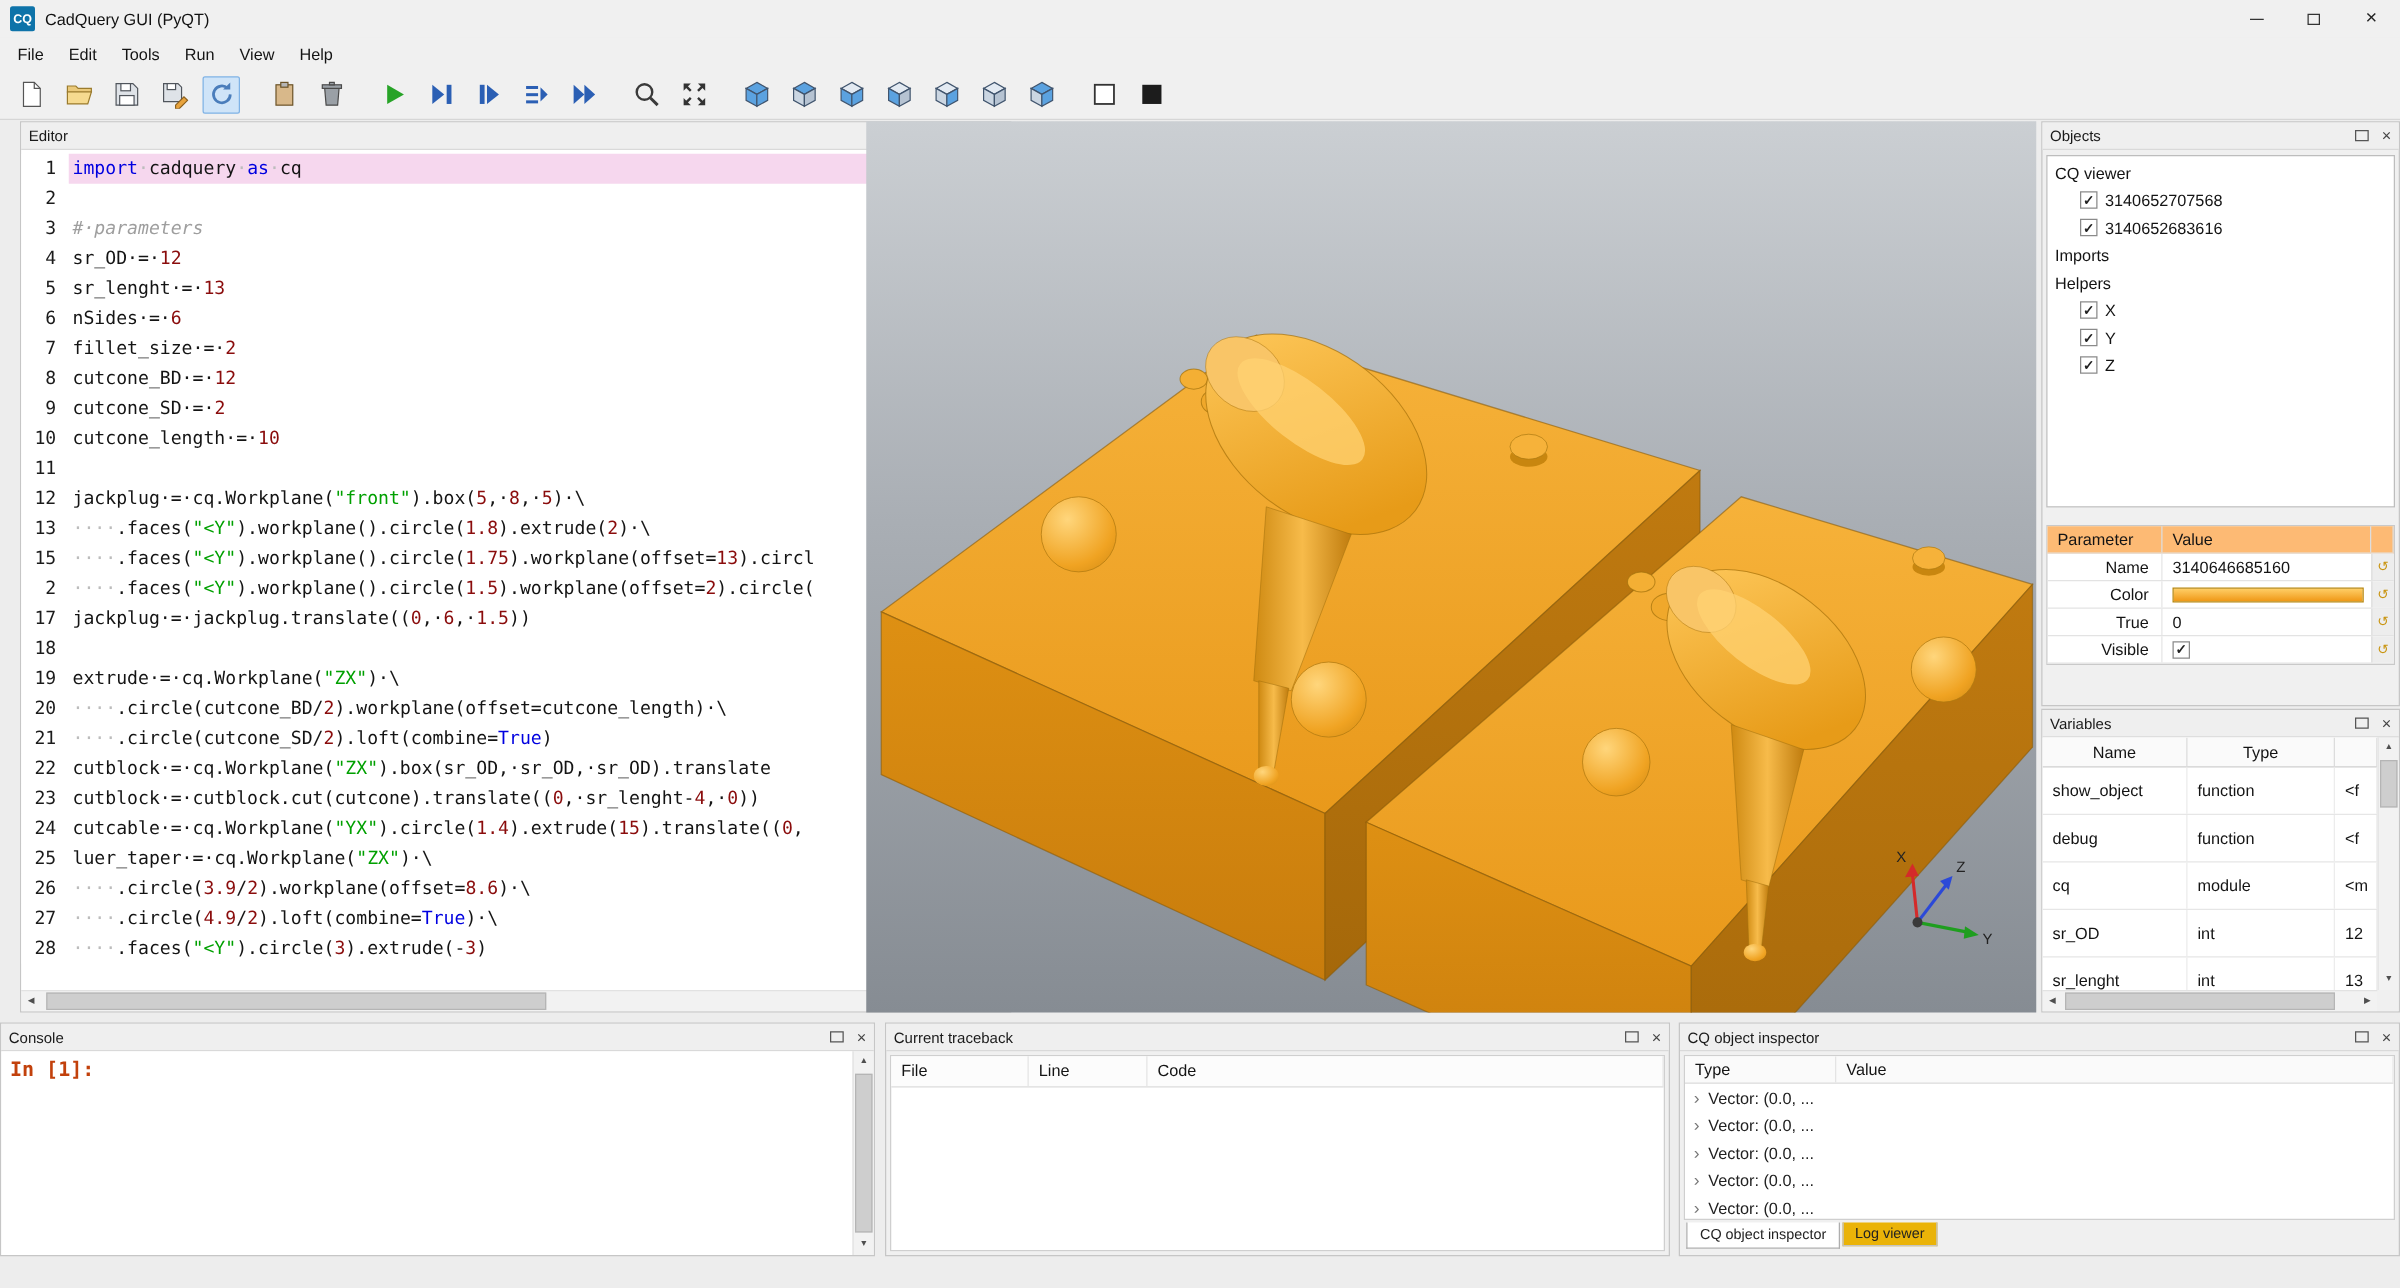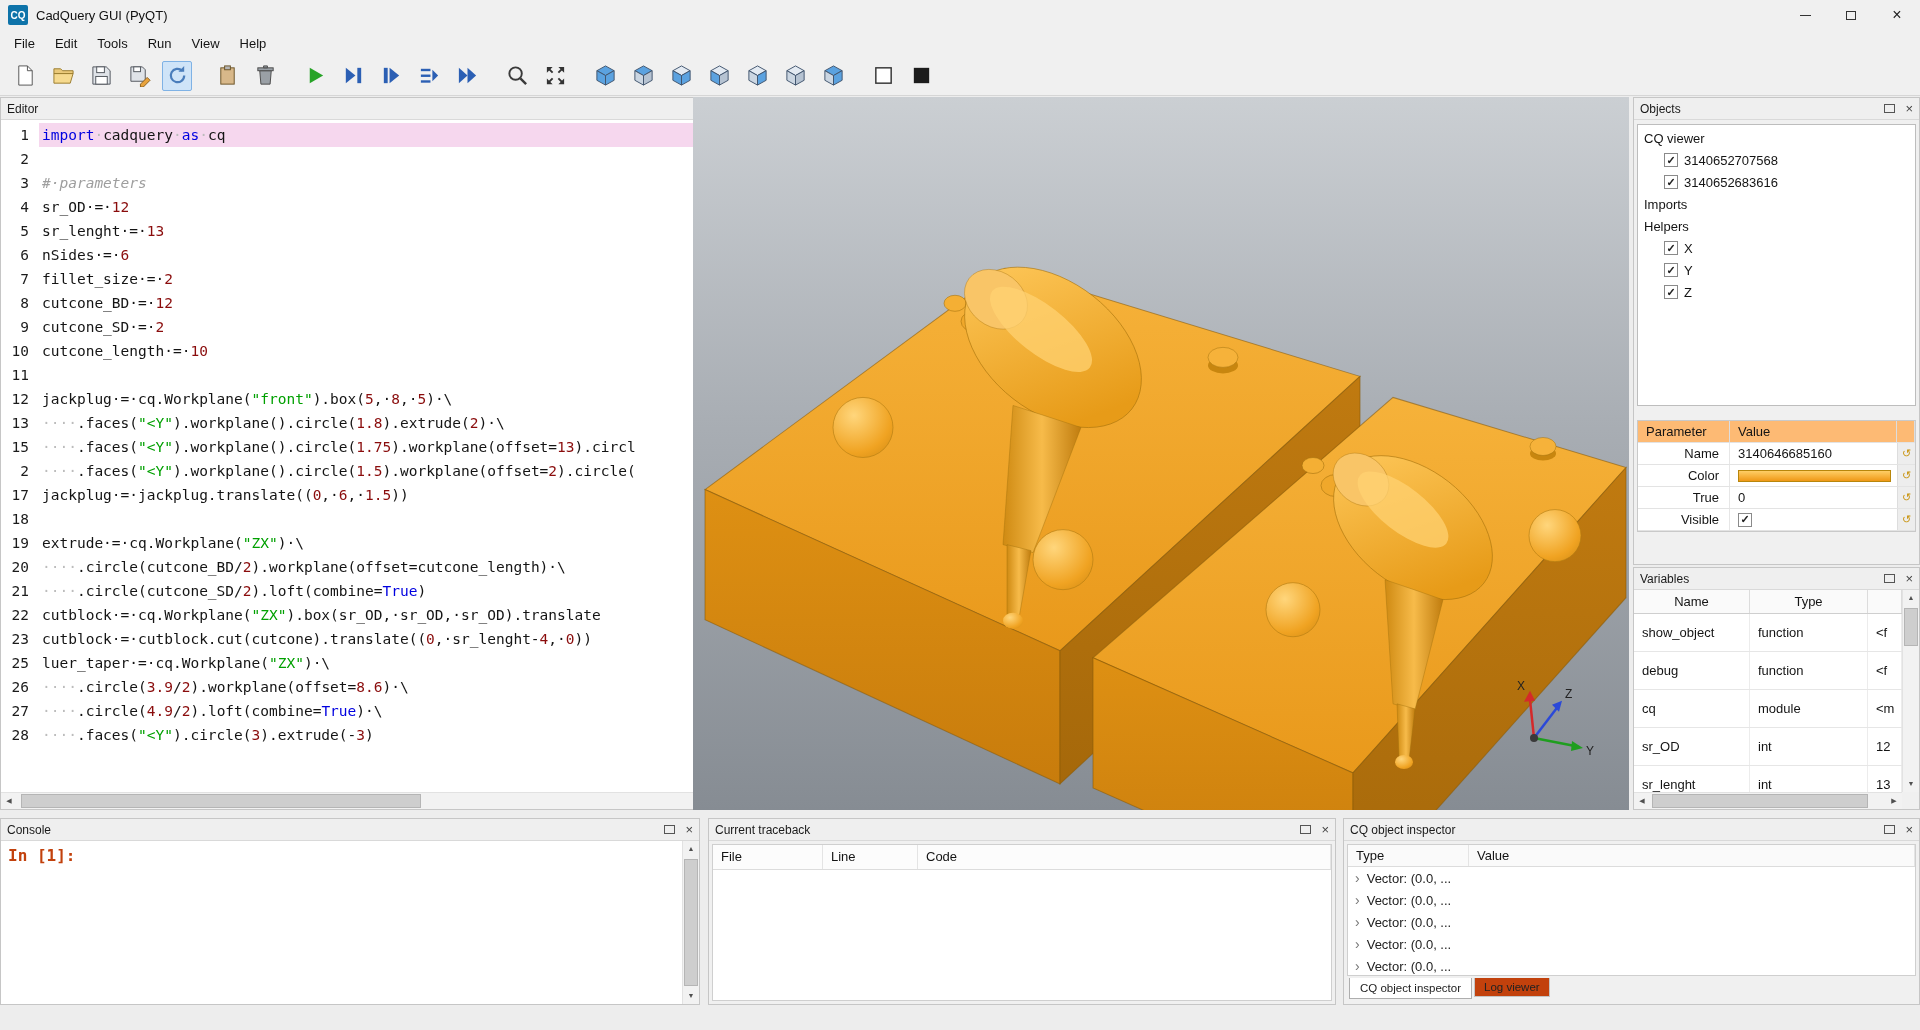--- a/index.html
+++ b/index.html
@@ -35,21 +35,21 @@
   .sbv{position:absolute;width:17px;background:#f2f2f2;border-left:1px solid #e2e2e2}
   .sbh{position:absolute;height:17px;background:#f2f2f2;border-top:1px solid #e2e2e2}
   .sbv .arr,.sbh .arr{position:absolute;width:16px;height:16px;line-height:16px;text-align:center;font-size:7px;color:#4f4f4f}
   .sbv .arr.up{top:0;left:0}.sbv .arr.down{bottom:0;left:0}
   .sbh .arr.left{left:0;top:0}.sbh .arr.right{right:0;top:0}
   .sbv .thumb{position:absolute;left:1px;right:1px;background:#cecece;border:1px solid #b5b5b5}
   .sbh .thumb{position:absolute;top:1px;bottom:1px;background:#cecece;border:1px solid #b5b5b5}
   .corner{position:absolute;width:17px;height:17px;right:0;bottom:0;background:#f0f0f0}
 
   
-  #editor-panel{left:0;top:97px;width:793px;height:713px}
+  #editor-panel{left:16px;top:97px;width:793px;height:713px}
   .editor-body{position:absolute;top:22px;left:0;right:17px;bottom:17px;background:#fff;overflow:hidden;padding-top:3px}
   .code-line{display:flex;height:24px;line-height:24px;font-family:"DejaVu Sans Mono",monospace;font-size:14.5px;white-space:pre}
   .code-line .ln{flex:none;width:38px;text-align:right;padding-right:10px;color:#1b1b1b;background:#fff}
   .code-line .cd{flex:1;padding-left:3px}
   .code-line.current .cd{background:#f6d7ee}
   .tok-k{color:#0000e0}.tok-s{color:#00a000}.tok-n{color:#8a0c0c}
   .tok-c{color:#9e9e9e;font-style:italic}.tok-w{color:#bcbcbc}.tok-t{color:#141414}
 
   
   #viewport{position:absolute;left:693px;top:97px;width:936px;height:713px;background:linear-gradient(180deg,#cbcfd3 0%,#a9aeb4 45%,#868c93 100%)}
@@ -88,21 +88,21 @@
   .tbk-hrow{display:grid;grid-template-columns:110px 95px 1fr;height:25px;background:#fcfcfc;border-bottom:1px solid #dcdcdc}
   .tbk-hrow div{padding-left:8px;line-height:24px;border-right:1px solid #e4e4e4;font-size:13px}
 
   #inspector-panel{left:1343px;top:818px;width:577px;height:187px}
   .insp-box{position:absolute;top:25px;left:3px;right:3px;bottom:28px;background:#fff;border:1px solid #cfcfcf;overflow:hidden}
   .insp-hrow{display:grid;grid-template-columns:121px 1fr;height:22px;background:#fafafa;border-bottom:1px solid #dcdcdc}
   .insp-hrow div{padding-left:8px;line-height:21px;border-right:1px solid #e4e4e4;font-size:13px}
   .insp-row{height:22px;display:flex;align-items:center;font-size:13px;color:#222;white-space:nowrap;overflow:hidden}
   .chev{color:#777;margin:0 7px 0 7px;font-size:14px;flex:none}
   .insp-tabs{position:absolute;left:5px;bottom:3px;height:23px;display:flex;align-items:flex-start;gap:2px}
-  .tab{font-size:11.5px;padding:3px 9px;border:1px solid #c4c4c4;border-top:none;background:#c2410c;color:#222}
+  .tab{font-size:11.5px;padding:3px 9px;border:1px solid #c4c4c4;border-top:none;background:#eab308;color:#222}
   .tab.active{background:#fff;border-color:#aeaeae;padding:4px 10px}
 </style>
 </head>
 <body>
 
 <div class="titlebar">
   <div class="app-icon">CQ</div>
   <div class="title-text">CadQuery GUI (PyQT)</div>
   <div class="win-btns">
     <div class="win-btn">
@@ -303,20 +303,21 @@
       <div class="code-line"><span class="ln">13</span><span class="cd"><span class="tok-w">····</span><span class="tok-t">.faces(</span><span class="tok-s">"&lt;Y"</span><span class="tok-t">).workplane().circle(</span><span class="tok-n">1.8</span><span class="tok-t">).extrude(</span><span class="tok-n">2</span><span class="tok-t">)·\</span></span></div>
       <div class="code-line"><span class="ln">15</span><span class="cd"><span class="tok-w">····</span><span class="tok-t">.faces(</span><span class="tok-s">"&lt;Y"</span><span class="tok-t">).workplane().circle(</span><span class="tok-n">1.75</span><span class="tok-t">).workplane(offset=</span><span class="tok-n">13</span><span class="tok-t">).circl</span></span></div>
       <div class="code-line"><span class="ln">2</span><span class="cd"><span class="tok-w">····</span><span class="tok-t">.faces(</span><span class="tok-s">"&lt;Y"</span><span class="tok-t">).workplane().circle(</span><span class="tok-n">1.5</span><span class="tok-t">).workplane(offset=</span><span class="tok-n">2</span><span class="tok-t">).circle(</span></span></div>
       <div class="code-line"><span class="ln">17</span><span class="cd"><span class="tok-t">jackplug·=·jackplug.translate((</span><span class="tok-n">0</span><span class="tok-t">,·</span><span class="tok-n">6</span><span class="tok-t">,·</span><span class="tok-n">1.5</span><span class="tok-t">))</span></span></div>
       <div class="code-line"><span class="ln">18</span><span class="cd"></span></div>
       <div class="code-line"><span class="ln">19</span><span class="cd"><span class="tok-t">extrude·=·cq.Workplane(</span><span class="tok-s">"ZX"</span><span class="tok-t">)·\</span></span></div>
       <div class="code-line"><span class="ln">20</span><span class="cd"><span class="tok-w">····</span><span class="tok-t">.circle(cutcone_BD/</span><span class="tok-n">2</span><span class="tok-t">).workplane(offset=cutcone_length)·\</span></span></div>
       <div class="code-line"><span class="ln">21</span><span class="cd"><span class="tok-w">····</span><span class="tok-t">.circle(cutcone_SD/</span><span class="tok-n">2</span><span class="tok-t">).loft(combine=</span><span class="tok-k">True</span><span class="tok-t">)</span></span></div>
       <div class="code-line"><span class="ln">22</span><span class="cd"><span class="tok-t">cutblock·=·cq.Workplane(</span><span class="tok-s">"ZX"</span><span class="tok-t">).box(sr_OD,·sr_OD,·sr_OD).translate</span></span></div>
       <div class="code-line"><span class="ln">23</span><span class="cd"><span class="tok-t">cutblock·=·cutblock.cut(cutcone).translate((</span><span class="tok-n">0</span><span class="tok-t">,·sr_lenght-</span><span class="tok-n">4</span><span class="tok-t">,·</span><span class="tok-n">0</span><span class="tok-t">))</span></span></div>
+      <div class="code-line"><span class="ln">24</span><span class="cd"><span class="tok-t">cutcable·=·cq.Workplane(</span><span class="tok-s">"YX"</span><span class="tok-t">).circle(</span><span class="tok-n">1.4</span><span class="tok-t">).extrude(</span><span class="tok-n">15</span><span class="tok-t">).translate((</span><span class="tok-n">0</span><span class="tok-t">,</span></span></div>
       <div class="code-line"><span class="ln">25</span><span class="cd"><span class="tok-t">luer_taper·=·cq.Workplane(</span><span class="tok-s">"ZX"</span><span class="tok-t">)·\</span></span></div>
       <div class="code-line"><span class="ln">26</span><span class="cd"><span class="tok-w">····</span><span class="tok-t">.circle(</span><span class="tok-n">3.9</span><span class="tok-t">/</span><span class="tok-n">2</span><span class="tok-t">).workplane(offset=</span><span class="tok-n">8.6</span><span class="tok-t">)·\</span></span></div>
       <div class="code-line"><span class="ln">27</span><span class="cd"><span class="tok-w">····</span><span class="tok-t">.circle(</span><span class="tok-n">4.9</span><span class="tok-t">/</span><span class="tok-n">2</span><span class="tok-t">).loft(combine=</span><span class="tok-k">True</span><span class="tok-t">)·\</span></span></div>
       <div class="code-line"><span class="ln">28</span><span class="cd"><span class="tok-w">····</span><span class="tok-t">.faces(</span><span class="tok-s">"&lt;Y"</span><span class="tok-t">).circle(</span><span class="tok-n">3</span><span class="tok-t">).extrude(-</span><span class="tok-n">3</span><span class="tok-t">)</span></span></div>
     </div>
   <div class="sbv" style="top:22px;right:0;bottom:17px">
     <div class="arr up">▲</div>
     <div class="thumb" style="top:18px;bottom:24px"></div>
     <div class="arr down">▼</div>
   </div>

